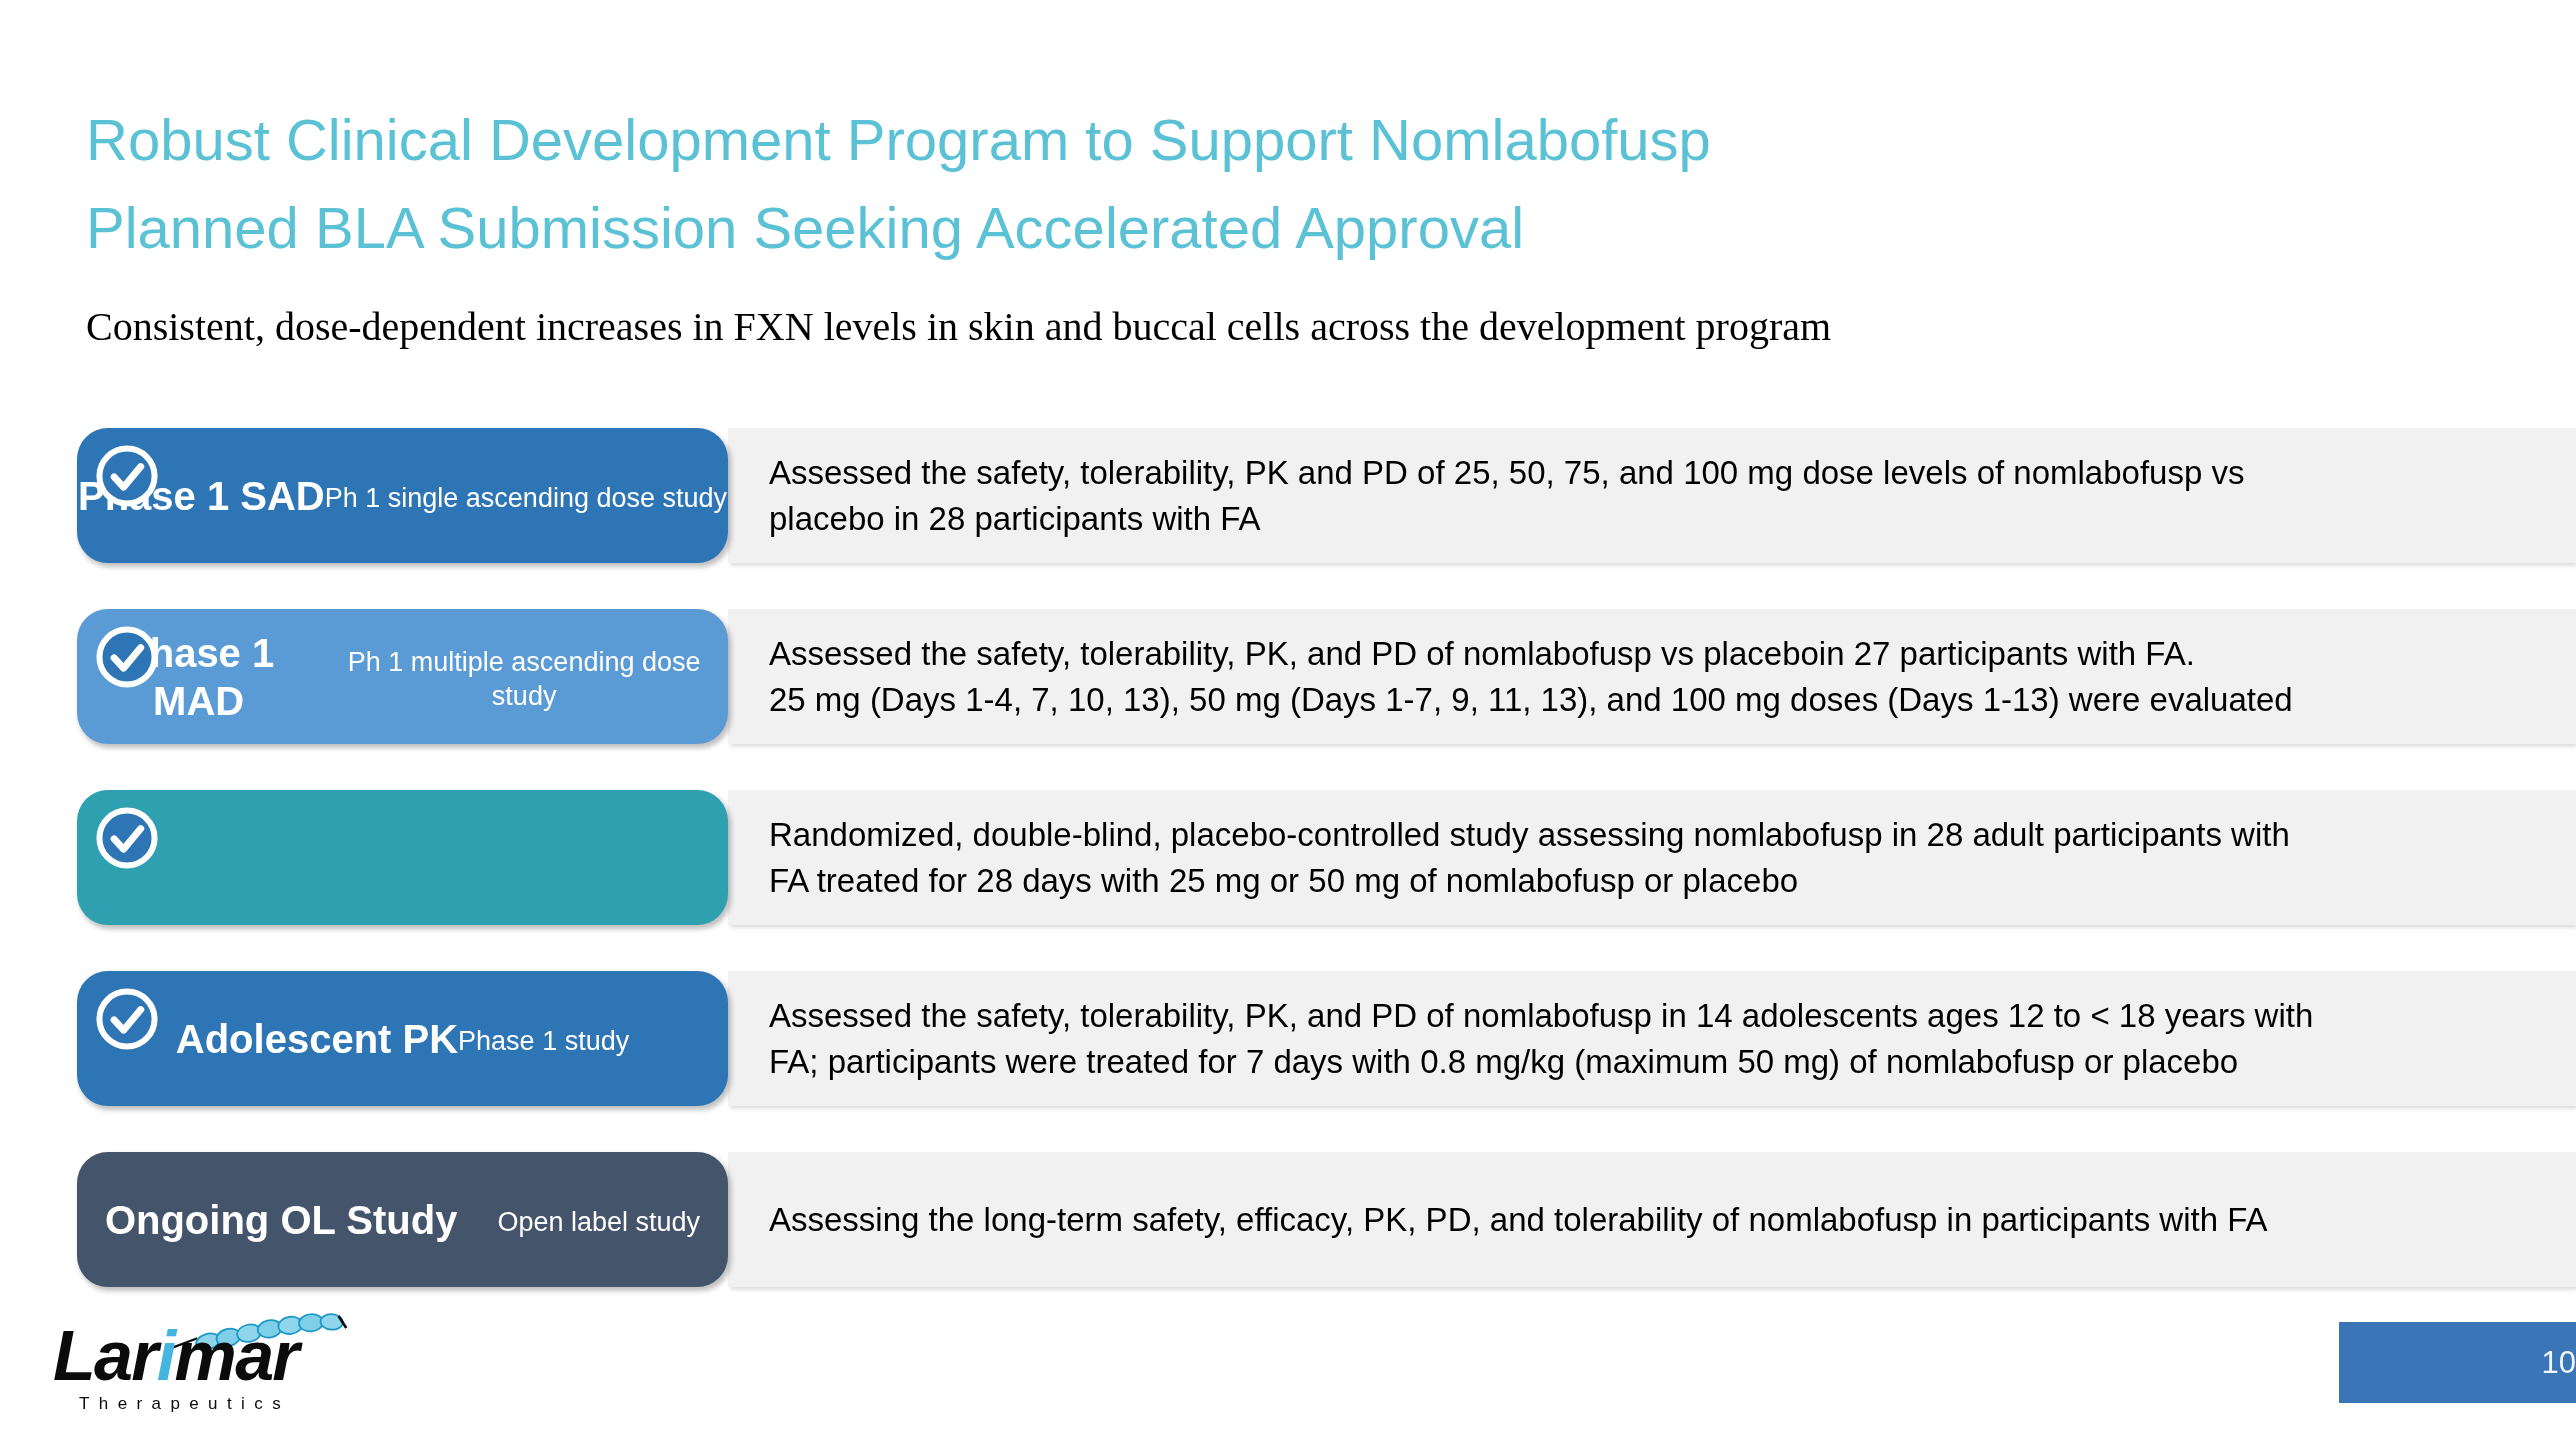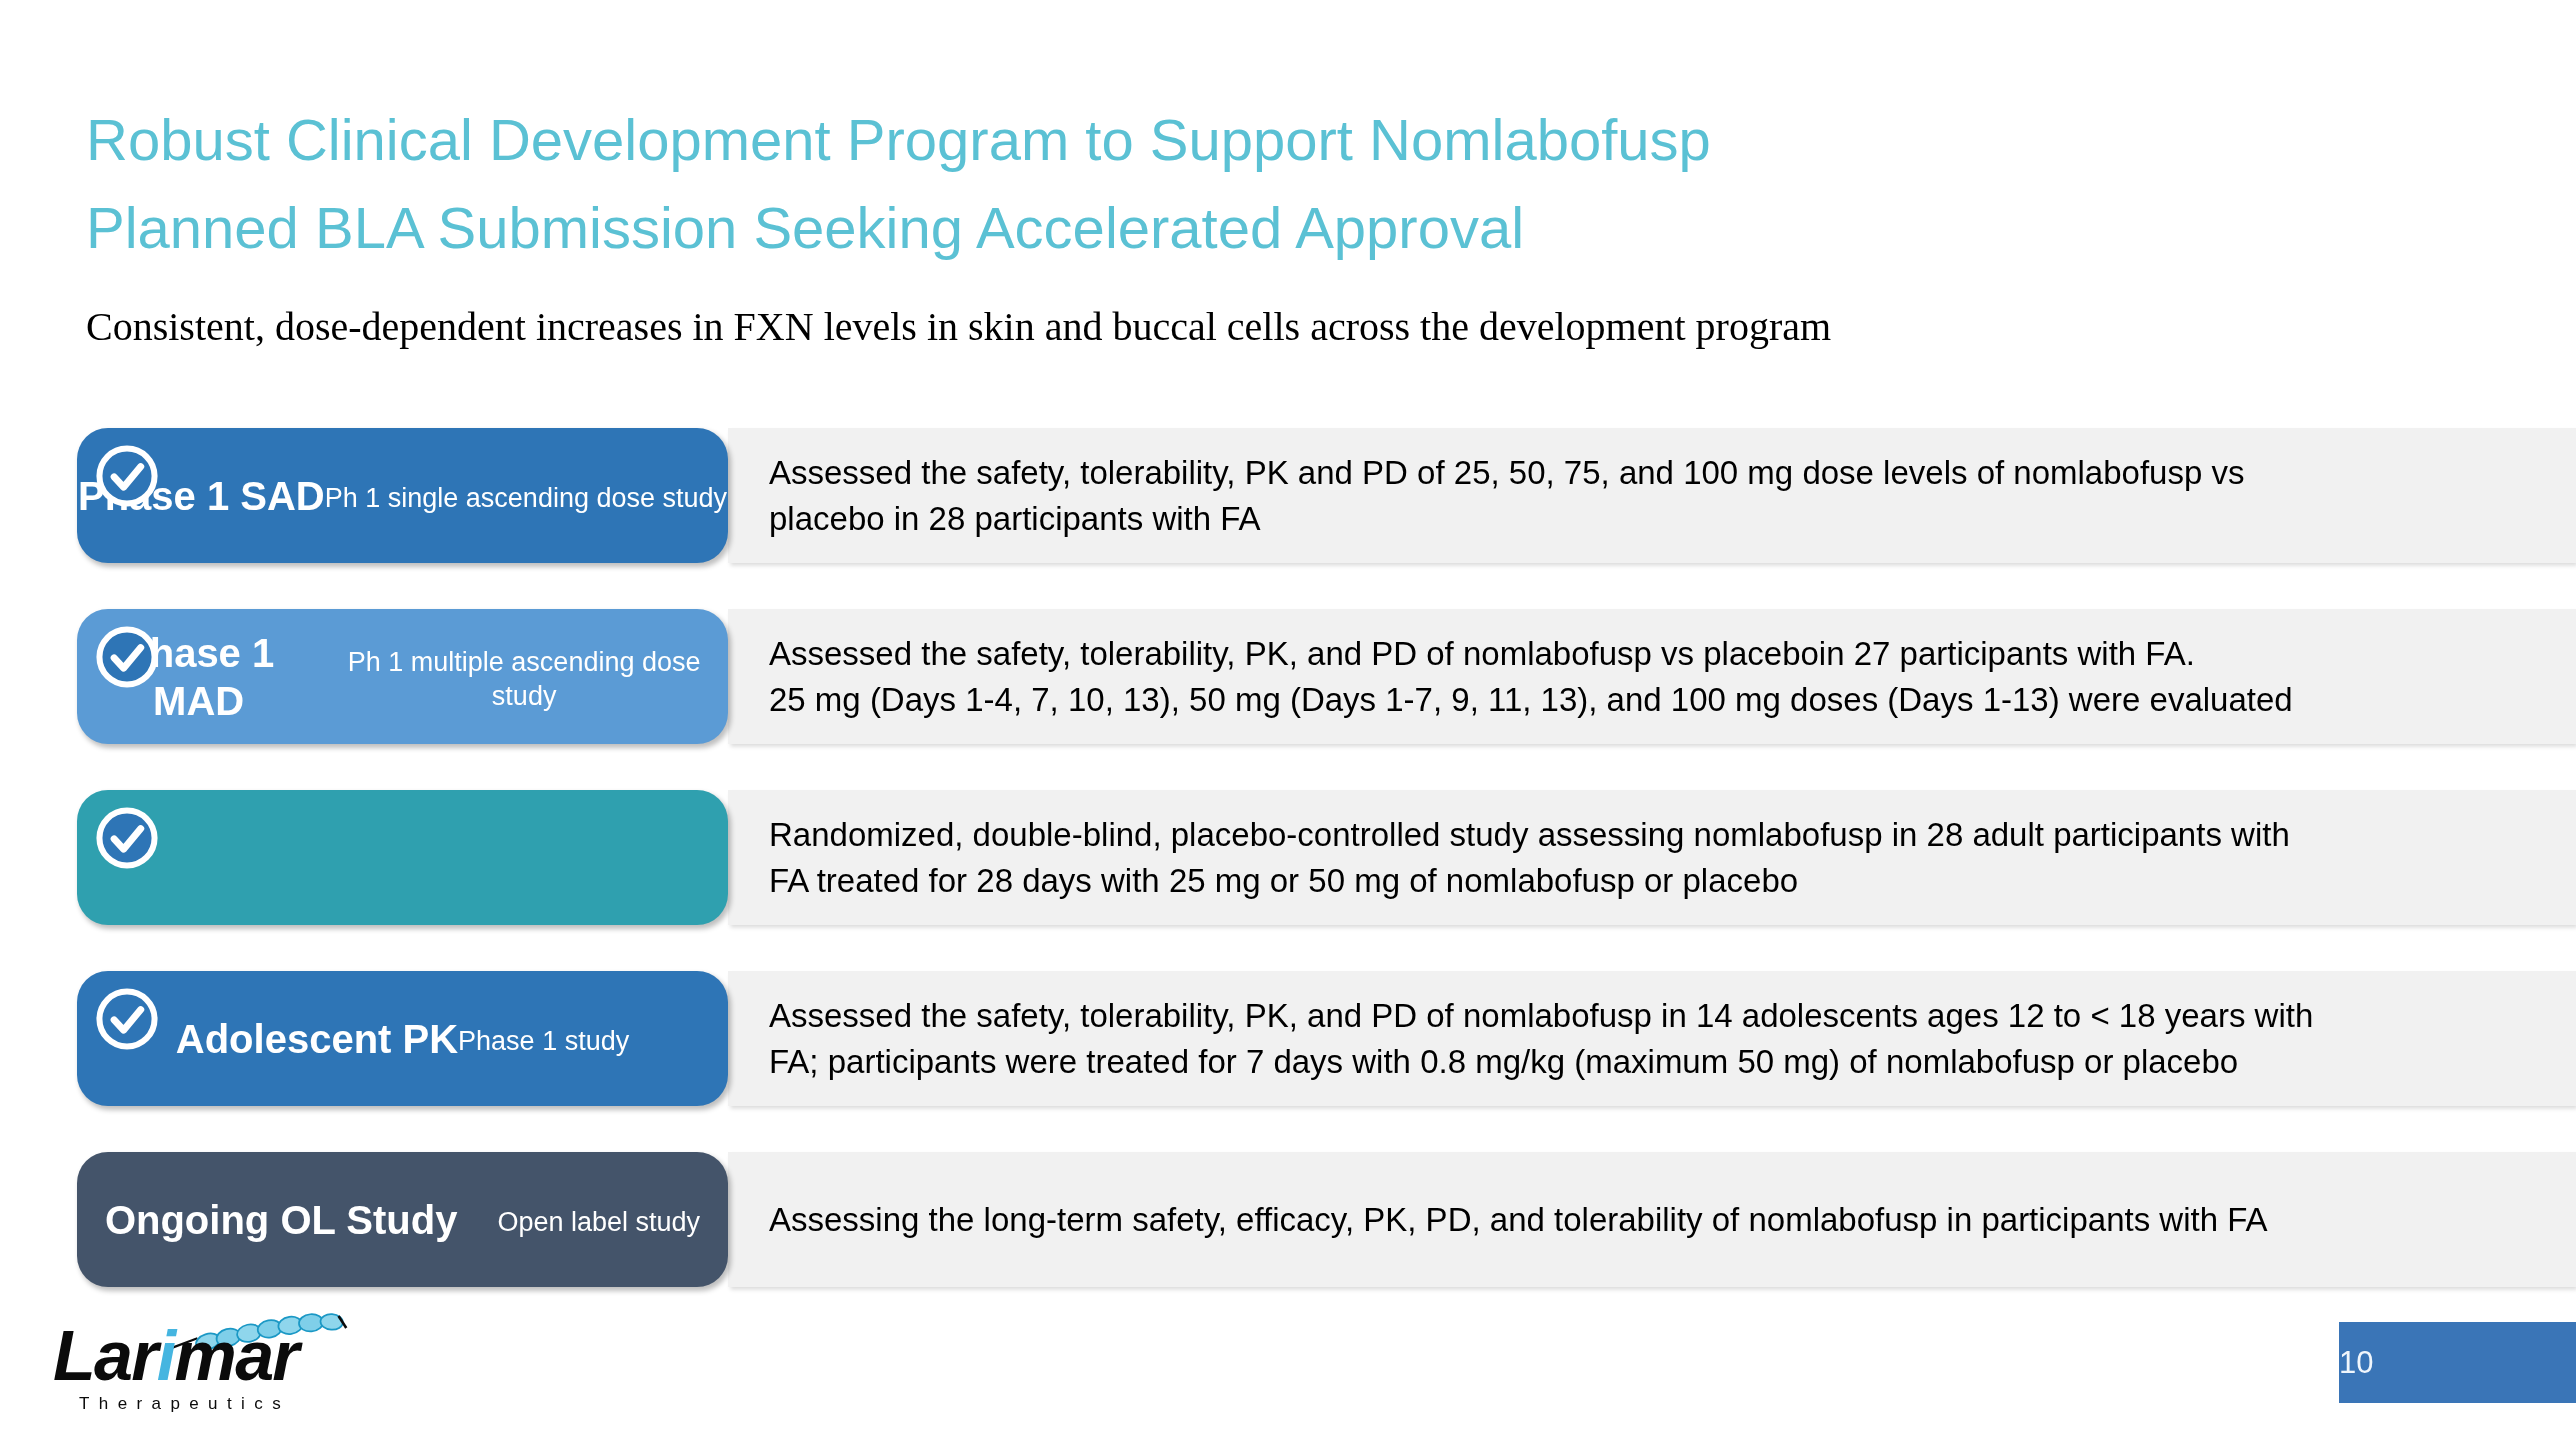--- a/index.html
+++ b/index.html
@@ -65,21 +65,21 @@
   .logo-helix {
     position: absolute; left: 110px; top: -12px; width: 185px; height: 50px; z-index: 1;
   }
   .logo-sub {
     font-size: 17px; font-weight: normal; color: #0b0b0b;
     letter-spacing: 9.4px; margin-top: 3.4px; margin-left: 26px;
   }
 
   .page-box {
     position: absolute; right: 0; top: 1322px; width: 237px; height: 81px;
-    display: flex; align-items: center; justify-content: flex-start; margin-left: 28px;
+    display: flex; align-items: center; justify-content: flex-end; margin-left: 28px;
   }
   .page-num { font-size: 31px; color: #f0f6fc; }
 </style>
 </head>
 <body>
 
 <h1 class="slide-title" style="color: rgb(91, 193, 212);">Robust Clinical Development Program to Support Nomlabofusp
 Planned BLA Submission Seeking Accelerated Approval</h1>
 
 <p class="slide-subtitle">Consistent, dose-dependent increases in FXN levels in skin and buccal cells across the development program</p>

